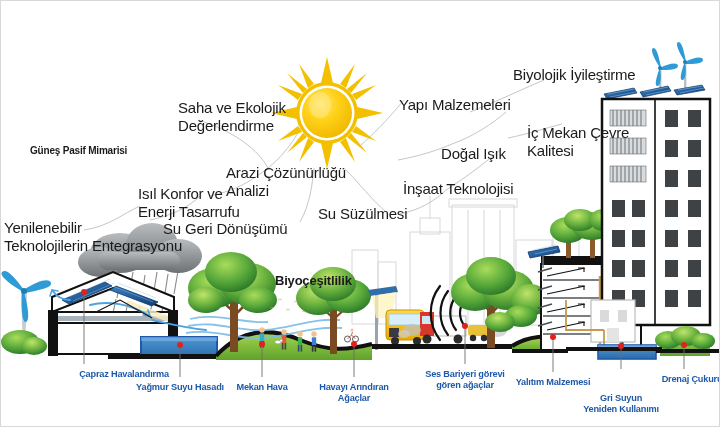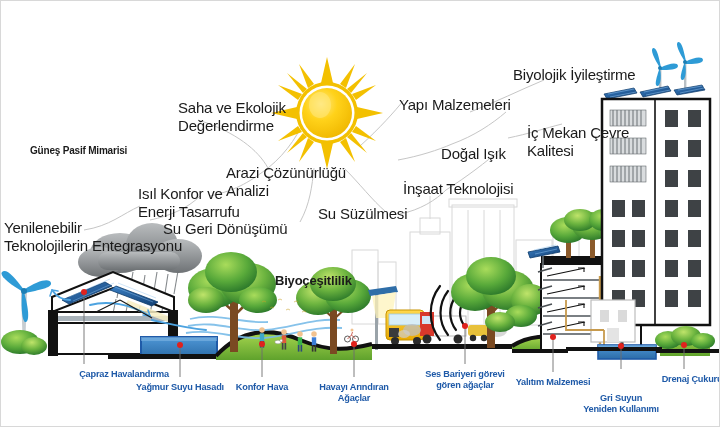--- a/index.html
+++ b/index.html
@@ -591,21 +591,21 @@
       <div class="lbl lbl-top" style="left: 513px; top: 66px;">Biyolojik İyileştirme</div>
       <div class="lbl lbl-top" style="left: 527px; top: 124px;">İç Mekan Çevre
 Kalitesi</div>
     </div>
   <div id="inline-label-layer">
       <div class="lbl lbl-inline" style="left: 275px; top: 273px;">Biyoçeşitlilik</div>
     </div>
   <div id="bottom-label-layer">
       <div class="lbl lbl-bottom center" style="left: 84px; top: 369px; margin-left: 40px;">Çapraz Havalandırma</div>
       <div class="lbl lbl-bottom center" style="left: 180px; top: 382px;">Yağmur Suyu Hasadı</div>
-      <div class="lbl lbl-bottom center" style="left: 262px; top: 382px;">Konfor Hava</div>
+      <div class="lbl lbl-bottom center" style="left: 262px; top: 382px;">Mekan Hava</div>
       <div class="lbl lbl-bottom center" style="left: 354px; top: 382px;">Havayı Arındıran
 Ağaçlar</div>
       <div class="lbl lbl-bottom center" style="left: 465px; top: 369px;">Ses Bariyeri görevi
 gören ağaçlar</div>
       <div class="lbl lbl-bottom center" style="left: 553px; top: 377px;">Yalıtım Malzemesi</div>
       <div class="lbl lbl-bottom center" style="left: 621px; top: 393px;"><div>Gri Suyun</div><div class="spell">Yeniden Kullanımı</div></div>
       <div class="lbl lbl-bottom center" style="left: 684px; top: 374px; margin-left: 8px;">Drenaj Çukuru</div>
     </div>
 
   <div class="frame-border"></div>

